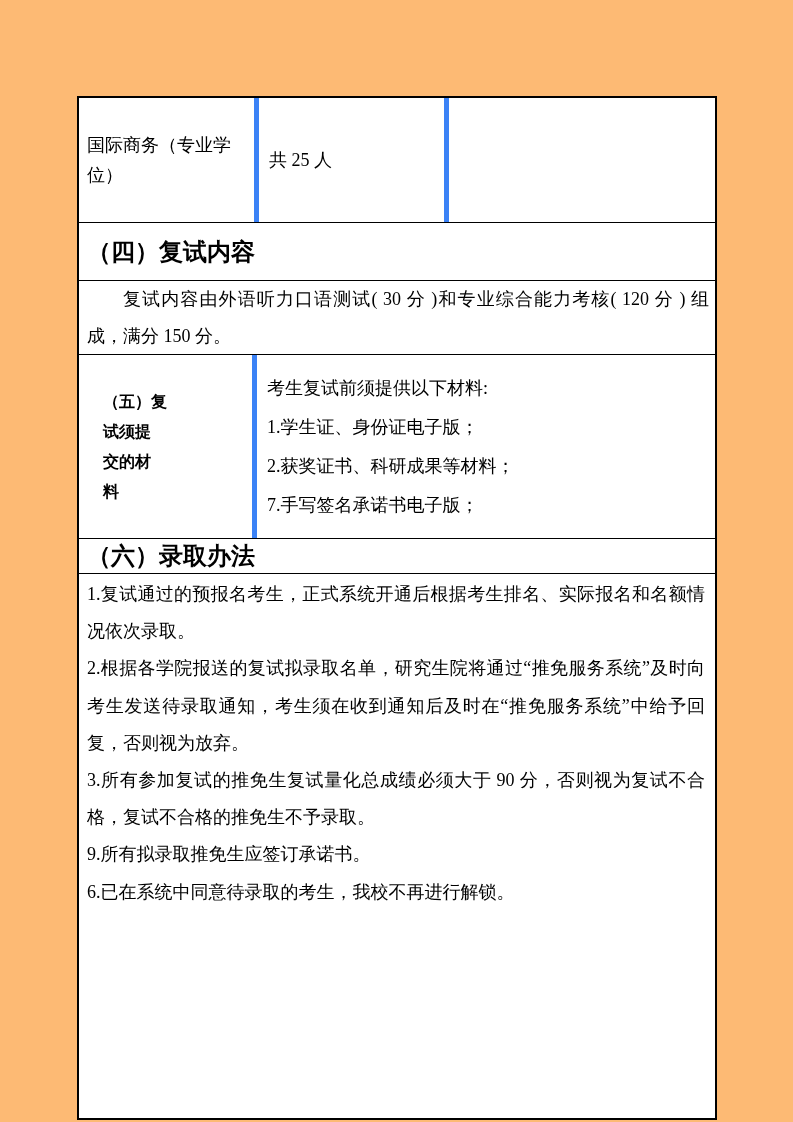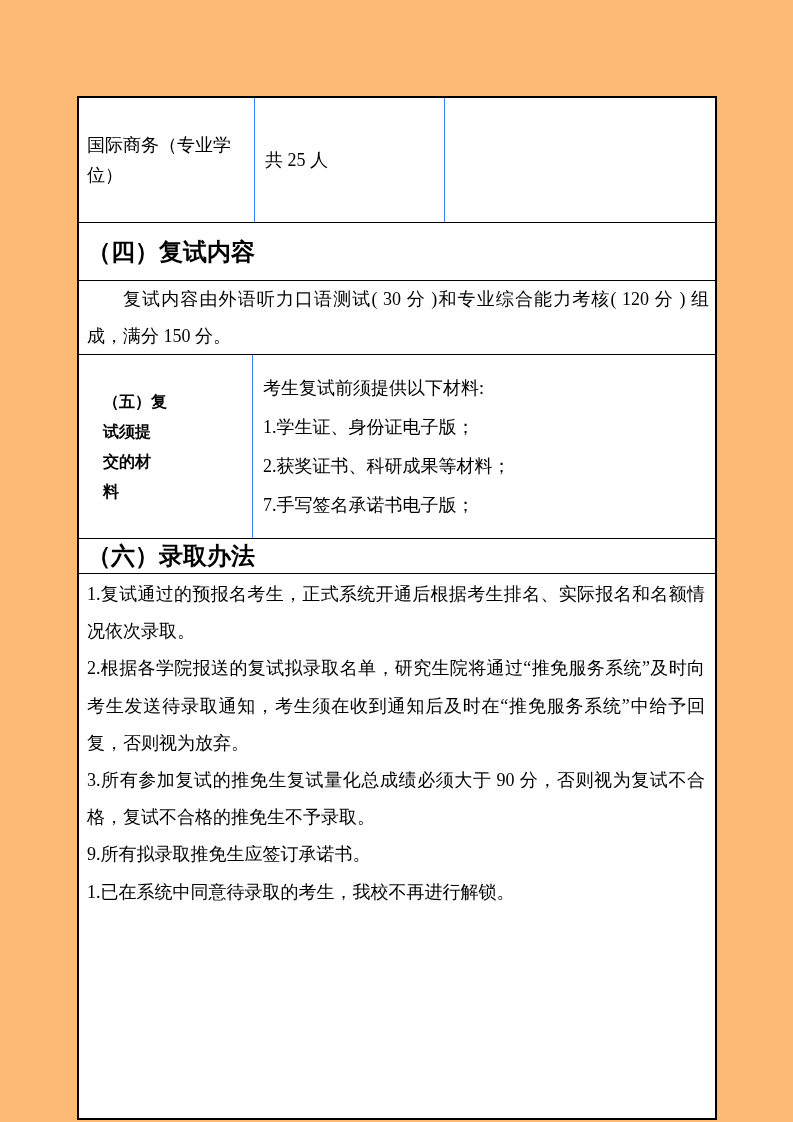--- a/index.html
+++ b/index.html
@@ -26,21 +26,21 @@
     background: #ffffff;
   }
   .row {
     display: flex;
     box-sizing: border-box;
     border-top: 1px solid #000000;
   }
   .row:first-child { border-top: none; }
   .cell {
     box-sizing: border-box;
-    border-left: 1px solid #3b82f6;
+    border-left: 5px solid #3b82f6;
   }
   .cell:first-child { border-left: none; }
 
   .pre { white-space: pre-line; }
 
   
   .row1 { height: 124px; }
   .row1 .c1 {
     flex: 0 0 175px;
     display: flex;
@@ -156,17 +156,17 @@
 
     <div class="row row5 header">
       <span>（六）录取办法</span>
     </div>
 
     <div class="row row6">
       <p>1.复试通过的预报名考生，正式系统开通后根据考生排名、实际报名和名额情况依次录取。</p>
       <p>2.根据各学院报送的复试拟录取名单，研究生院将通过“推免服务系统”及时向考生发送待录取通知，考生须在收到通知后及时在“推免服务系统”中给予回复，否则视为放弃。</p>
       <p>3.所有参加复试的推免生复试量化总成绩必须大于 90 分，否则视为复试不合格，复试不合格的推免生不予录取。</p>
       <p>9.所有拟录取推免生应签订承诺书。</p>
-      <p>1.已在系统中同意待录取的考生，我校不再进行解锁。</p>
+      <p>6.已在系统中同意待录取的考生，我校不再进行解锁。</p>
     </div>
 
   </div>
 </div>
 
 </body></html>

